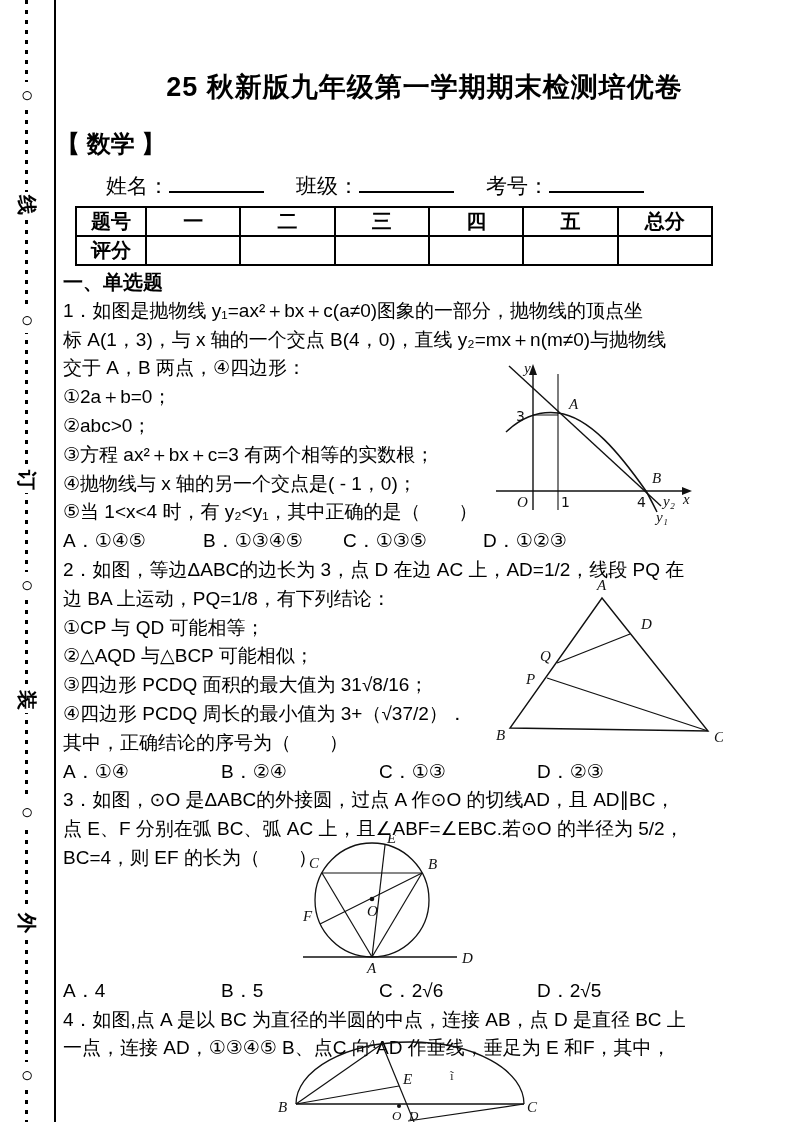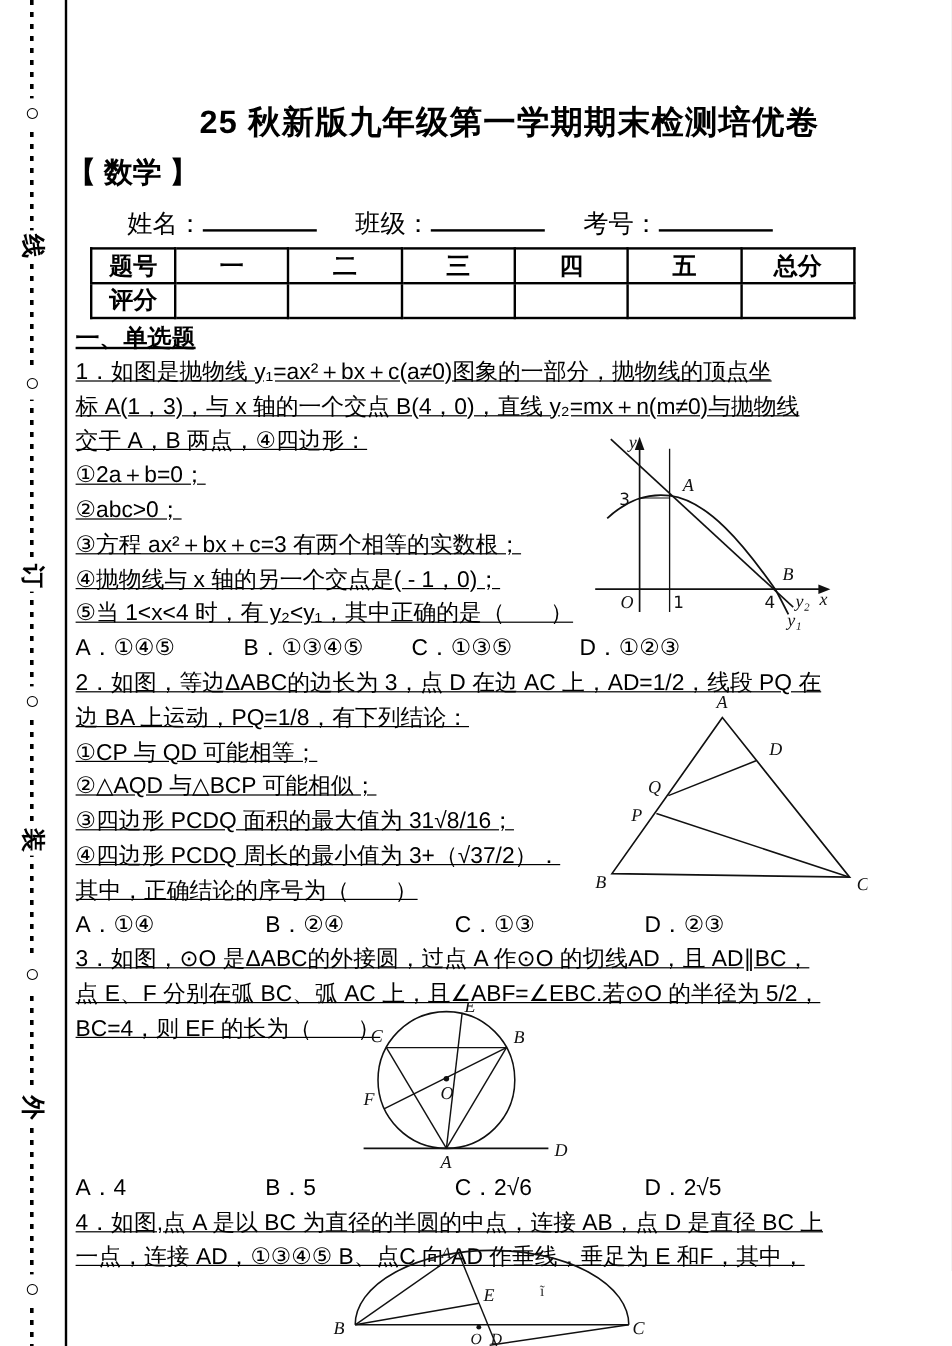--- a/index.html
+++ b/index.html
@@ -6,33 +6,33 @@
   .page{position:relative;width:793px;height:1122px;background:#ffffff;overflow:hidden;
         font-family:"Liberation Sans","DejaVu Sans",sans-serif;color:#000;}
   
   .margin-dots{position:absolute;left:25px;top:0;width:3px;height:1122px;
         background:repeating-linear-gradient(#000 0 4px,transparent 4px 10px);}
   .margin-rule{position:absolute;left:54px;top:0;width:2px;height:1122px;background:#000;}
   .m-circ{position:absolute;left:12px;width:30px;text-align:center;font-size:21px;line-height:26px;background:#fff;}
   .m-char{position:absolute;left:14px;width:26px;text-align:center;font-size:20px;font-weight:bold;
         line-height:26px;background:#fff;transform:rotate(90deg);}
   
-  .title{position:absolute;top:84px;left:56px;width:737px;text-align:center;
+  .title{position:absolute;top:69px;left:56px;width:737px;text-align:center;
         font-size:27px;font-weight:bold;letter-spacing:1px;}
   .subtitle{position:absolute;top:128px;left:56px;width:737px;text-align:left;
         font-size:24px;font-weight:bold;}
   .info-row{position:absolute;top:170px;left:106px;font-size:21px;font-weight:normal;white-space:nowrap;}
   .blank{display:inline-block;width:95px;border-bottom:2px solid #000;height:21px;margin-right:32px;}
   .blank:last-child{margin-right:0;}
   
   .score-table{position:absolute;left:75px;top:206px;border-collapse:collapse;table-layout:fixed;width:638px;}
   .score-table td{border:2px solid #000;height:27px;text-align:center;font-size:20px;font-weight:bold;padding:0;}
   .score-table td.c0{width:68px;}
   
-  .content{position:absolute;left:63px;top:268px;width:728px;font-size:19px;line-height:28.8px;white-space:nowrap;text-decoration:underline;}
+  .content{position:absolute;left:63px;top:268px;width:728px;font-size:19px;line-height:28.8px;white-space:nowrap;}
   .sec-title{font-weight:bold;font-size:20px;}
   .opt{display:inline-block;width:140px;}
   .opts-wide .opt{width:158px;}
   .spacer{height:104px;}
   
   .fig{position:absolute;}
   .fig svg text{font-family:"Liberation Serif","DejaVu Serif",serif;font-style:italic;font-size:15px;fill:#111;}
   .fig svg text.up{font-style:normal;font-family:"DejaVu Sans",sans-serif;font-size:14px;}
   .fig svg text.sm{font-size:13px;}
   .stray{position:absolute;left:450px;top:1068px;font-size:13px;color:#333;

